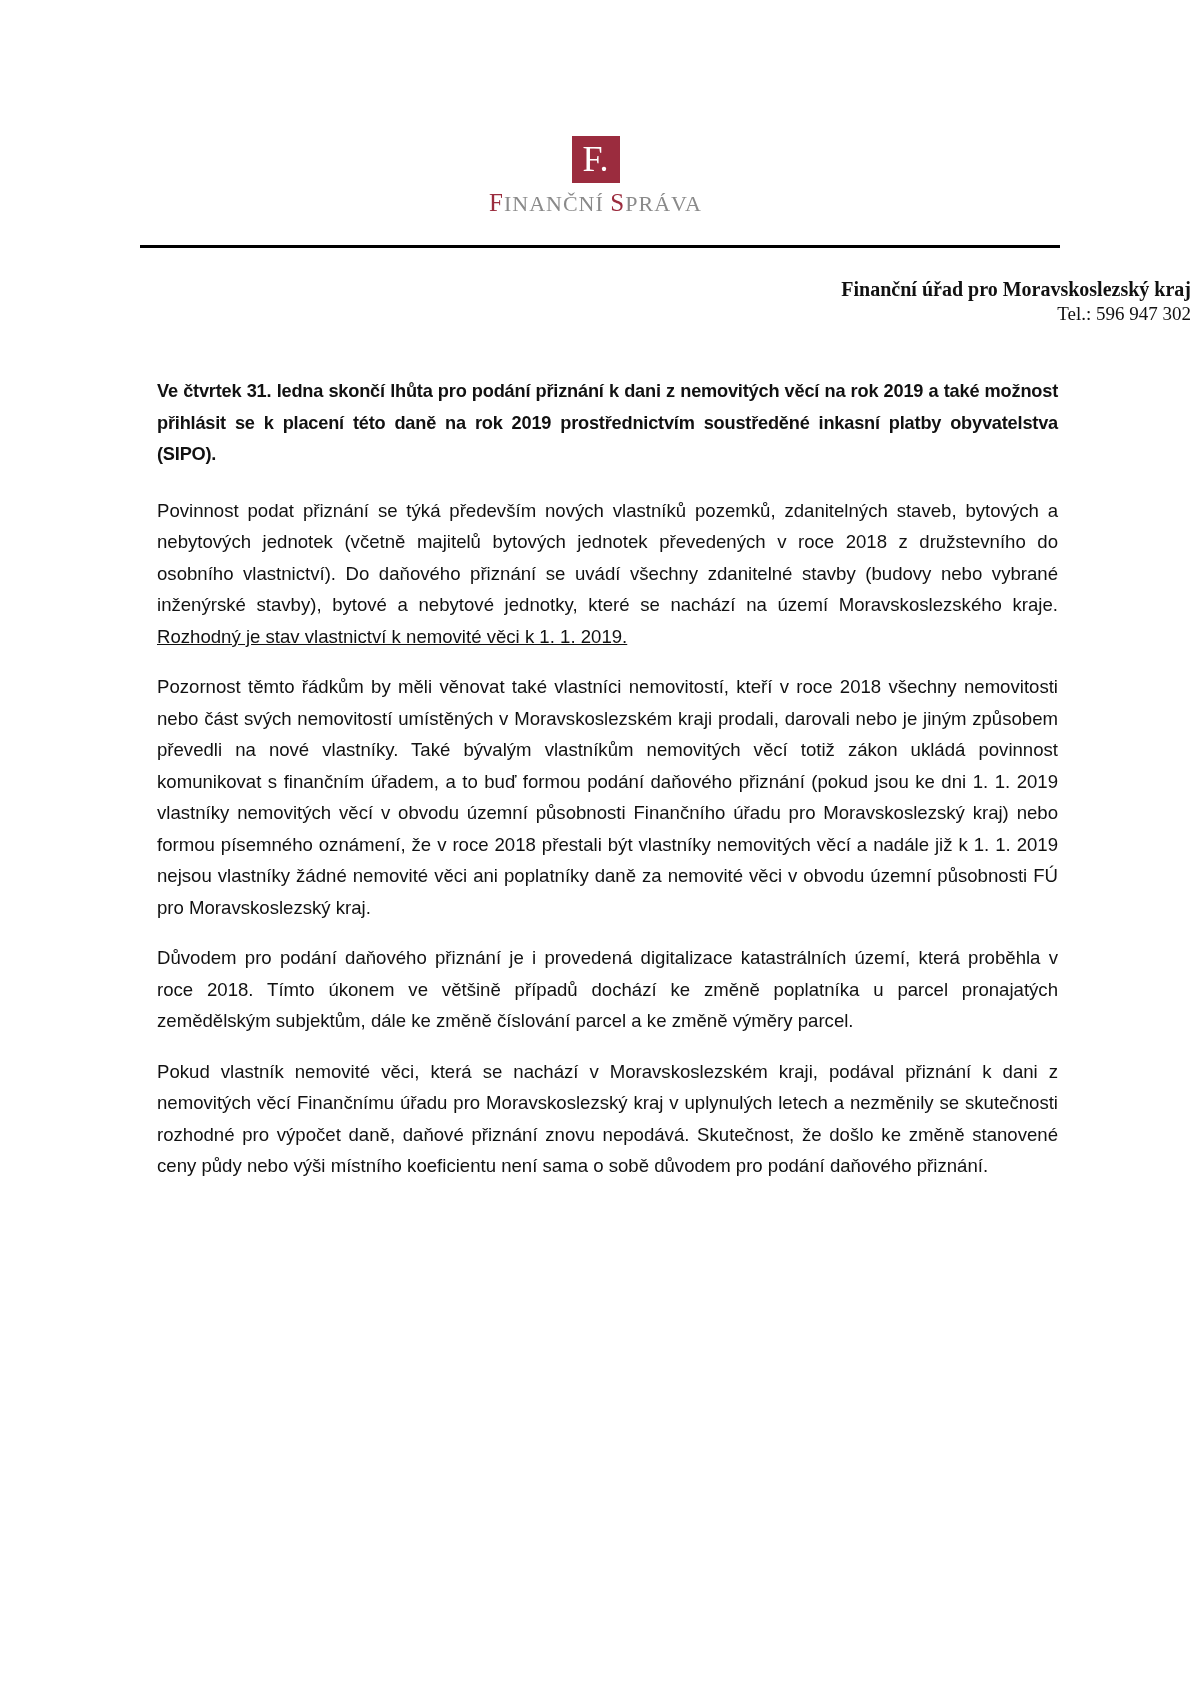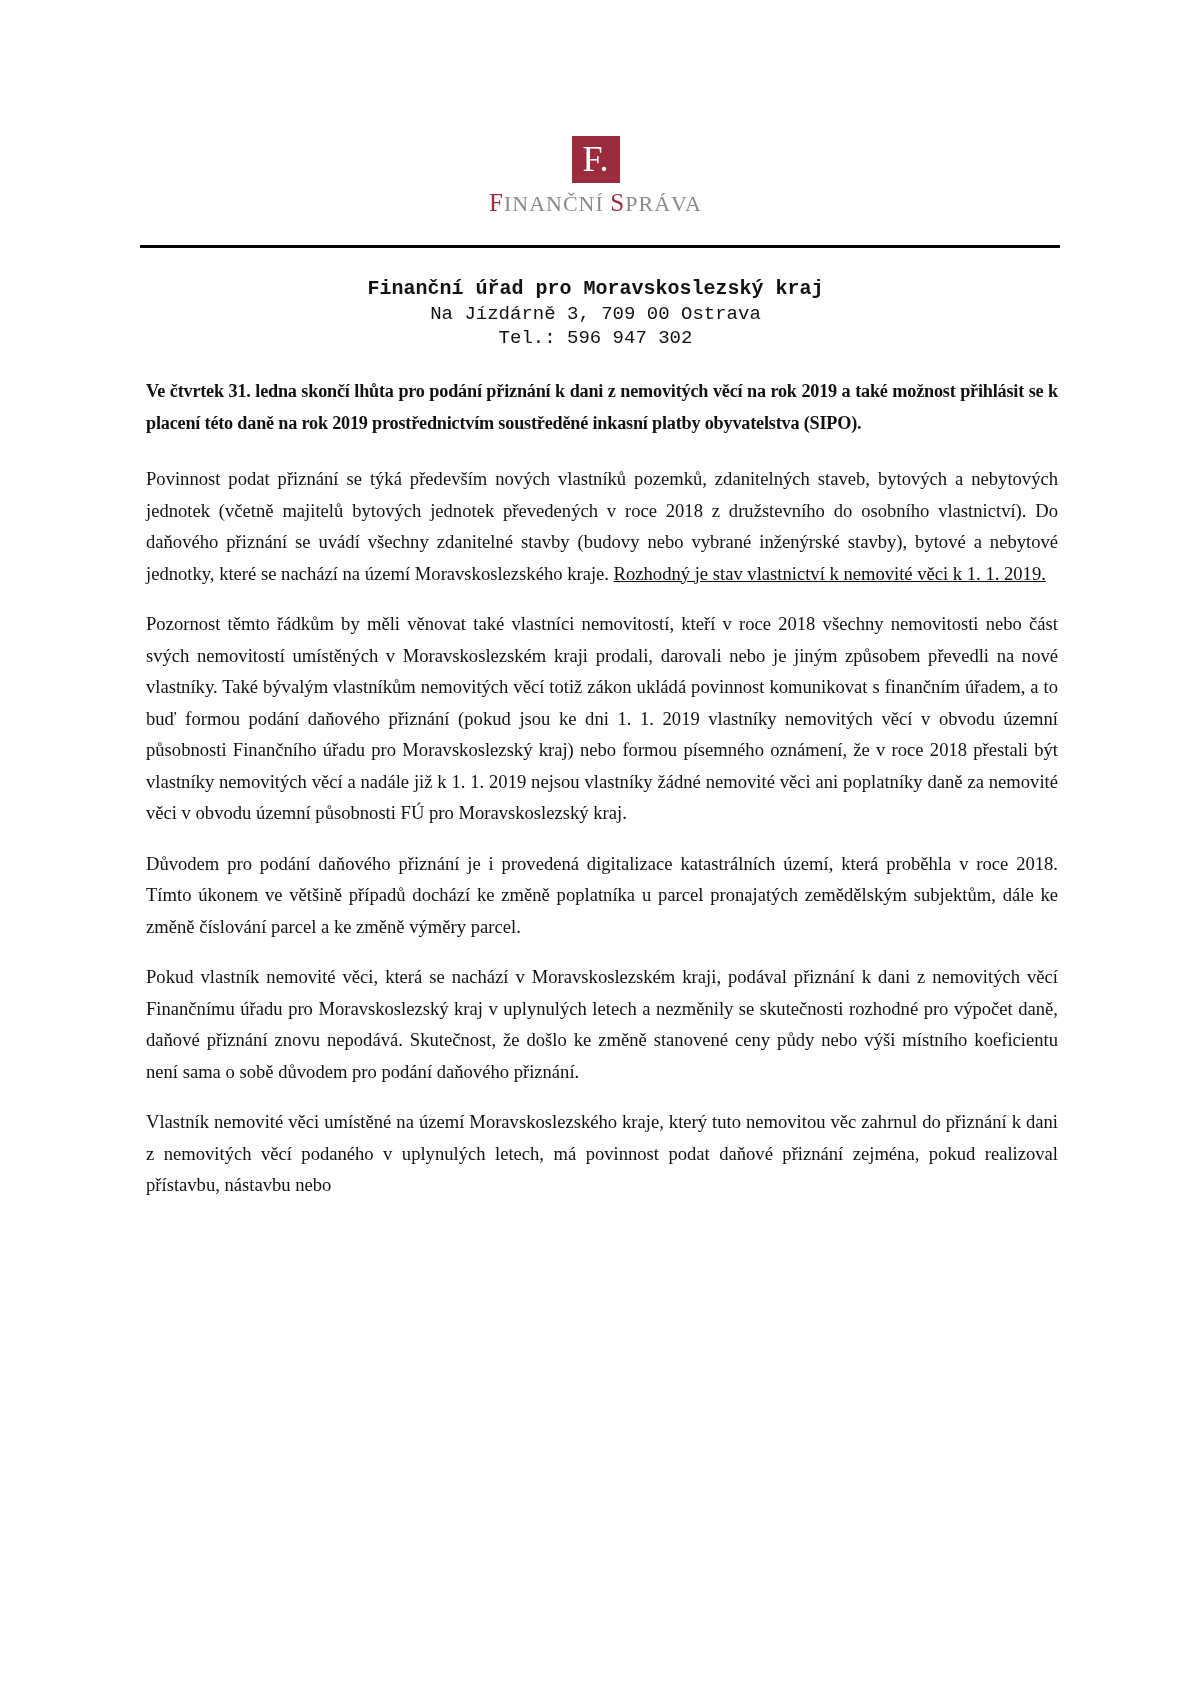--- a/index.html
+++ b/index.html
@@ -2,44 +2,42 @@
 <html><head>
 <meta charset="utf-8">
 <style>
   html, body { margin: 0; padding: 0; background: #ffffff; }
   body { width: 1191px; height: 1684px; position: relative; overflow: hidden; font-family: "Liberation Sans", sans-serif; color: #111; }
   .logo { position: absolute; left: 0; width: 1191px; top: 136px; text-align: center; }
   .logo-box { display: inline-block; width: 48px; height: 47px; background: #9b2c3e; color: #fff; font-family: "Liberation Serif", serif; font-size: 36px; line-height: 47px; text-align: center; }
   .logo-text { margin-top: 6px; font-family: "Liberation Serif", serif; font-size: 22px; letter-spacing: 1px; color: #8a8a8a; }
   .logo-text .red { color: #9b2c3e; font-size: 25px; }
   .rule { position: absolute; left: 140px; width: 920px; top: 245px; height: 3px; background: #000; }
-  .header { position: absolute; left: 0; width: 1191px; top: 276px; text-align: center; font-family: Liberation Mono, monospace; }
+  .header { position: absolute; left: 0; width: 1191px; top: 276px; text-align: right; font-family: Liberation Serif, serif; }
   .header .org { font-weight: bold; font-size: 20px; line-height: 26px; }
   .header .line { font-size: 19px; line-height: 24px; }
   .content { position: absolute; left: 142px; width: 916px; top: 376px; font-family: "Liberation Sans", sans-serif; font-size: 18.6px; line-height: 31.5px; text-align: justify; }
-  .content p { margin: 0 0 19px 4px; font-family: Liberation Serif, serif; }
+  .content p { margin: 0 0 19px 15px; }
   .content p.lead { font-weight: bold; font-size: 18.2px; letter-spacing: -0.2px; margin-bottom: 24px; }
   .u { text-decoration: underline; }
 </style>
 </head>
 <body>
 
 <div class="logo">
   <div class="logo-box">F.</div>
   <div class="logo-text"><span class="red">F</span><span>INANČNÍ </span><span class="red">S</span><span>PRÁVA</span></div>
 </div>
 
 <div class="rule"></div>
 
 <div class="header">
   <div class="org">Finanční úřad pro Moravskoslezský kraj</div>
-  <div class="line">Na Jízdárně 3, 709 00 Ostrava</div>
   <div class="line">Tel.: 596 947 302</div>
 </div>
 
 <div class="content">
   <p class="lead">Ve čtvrtek 31. ledna skončí lhůta pro podání přiznání k dani z nemovitých věcí na rok 2019 a také možnost přihlásit se k placení této daně na rok 2019 prostřednictvím soustředěné inkasní platby obyvatelstva (SIPO).</p>
   <p><span>Povinnost podat přiznání se týká především nových vlastníků pozemků, zdanitelných staveb, bytových a nebytových jednotek (včetně majitelů bytových jednotek převedených v roce 2018 z družstevního do osobního vlastnictví). Do daňového přiznání se uvádí všechny zdanitelné stavby (budovy nebo vybrané inženýrské stavby), bytové a nebytové jednotky, které se nachází na území Moravskoslezského kraje. </span><span class="u">Rozhodný je stav vlastnictví k nemovité věci k 1. 1. 2019.</span></p>
   <p>Pozornost těmto řádkům by měli věnovat také vlastníci nemovitostí, kteří v roce 2018 všechny nemovitosti nebo část svých nemovitostí umístěných v Moravskoslezském kraji prodali, darovali nebo je jiným způsobem převedli na nové vlastníky. Také bývalým vlastníkům nemovitých věcí totiž zákon ukládá povinnost komunikovat s finančním úřadem, a to buď formou podání daňového přiznání (pokud jsou ke dni 1. 1. 2019 vlastníky nemovitých věcí v obvodu územní působnosti Finančního úřadu pro Moravskoslezský kraj) nebo formou písemného oznámení, že v roce 2018 přestali být vlastníky nemovitých věcí a nadále již k 1. 1. 2019 nejsou vlastníky žádné nemovité věci ani poplatníky daně za nemovité věci v obvodu územní působnosti FÚ pro Moravskoslezský kraj.</p>
   <p>Důvodem pro podání daňového přiznání je i provedená digitalizace katastrálních území, která proběhla v roce 2018. Tímto úkonem ve většině případů dochází ke změně poplatníka u parcel pronajatých zemědělským subjektům, dále ke změně číslování parcel a ke změně výměry parcel.</p>
   <p>Pokud vlastník nemovité věci, která se nachází v Moravskoslezském kraji, podával přiznání k dani z nemovitých věcí Finančnímu úřadu pro Moravskoslezský kraj v uplynulých letech a nezměnily se skutečnosti rozhodné pro výpočet daně, daňové přiznání znovu nepodává. Skutečnost, že došlo ke změně stanovené ceny půdy nebo výši místního koeficientu není sama o sobě důvodem pro podání daňového přiznání.</p>
-  <p>Vlastník nemovité věci umístěné na území Moravskoslezského kraje, který tuto nemovitou věc zahrnul do přiznání k dani z nemovitých věcí podaného v uplynulých letech, má povinnost podat daňové přiznání zejména, pokud realizoval přístavbu, nástavbu nebo</p>
 </div>
 
 </body></html>

